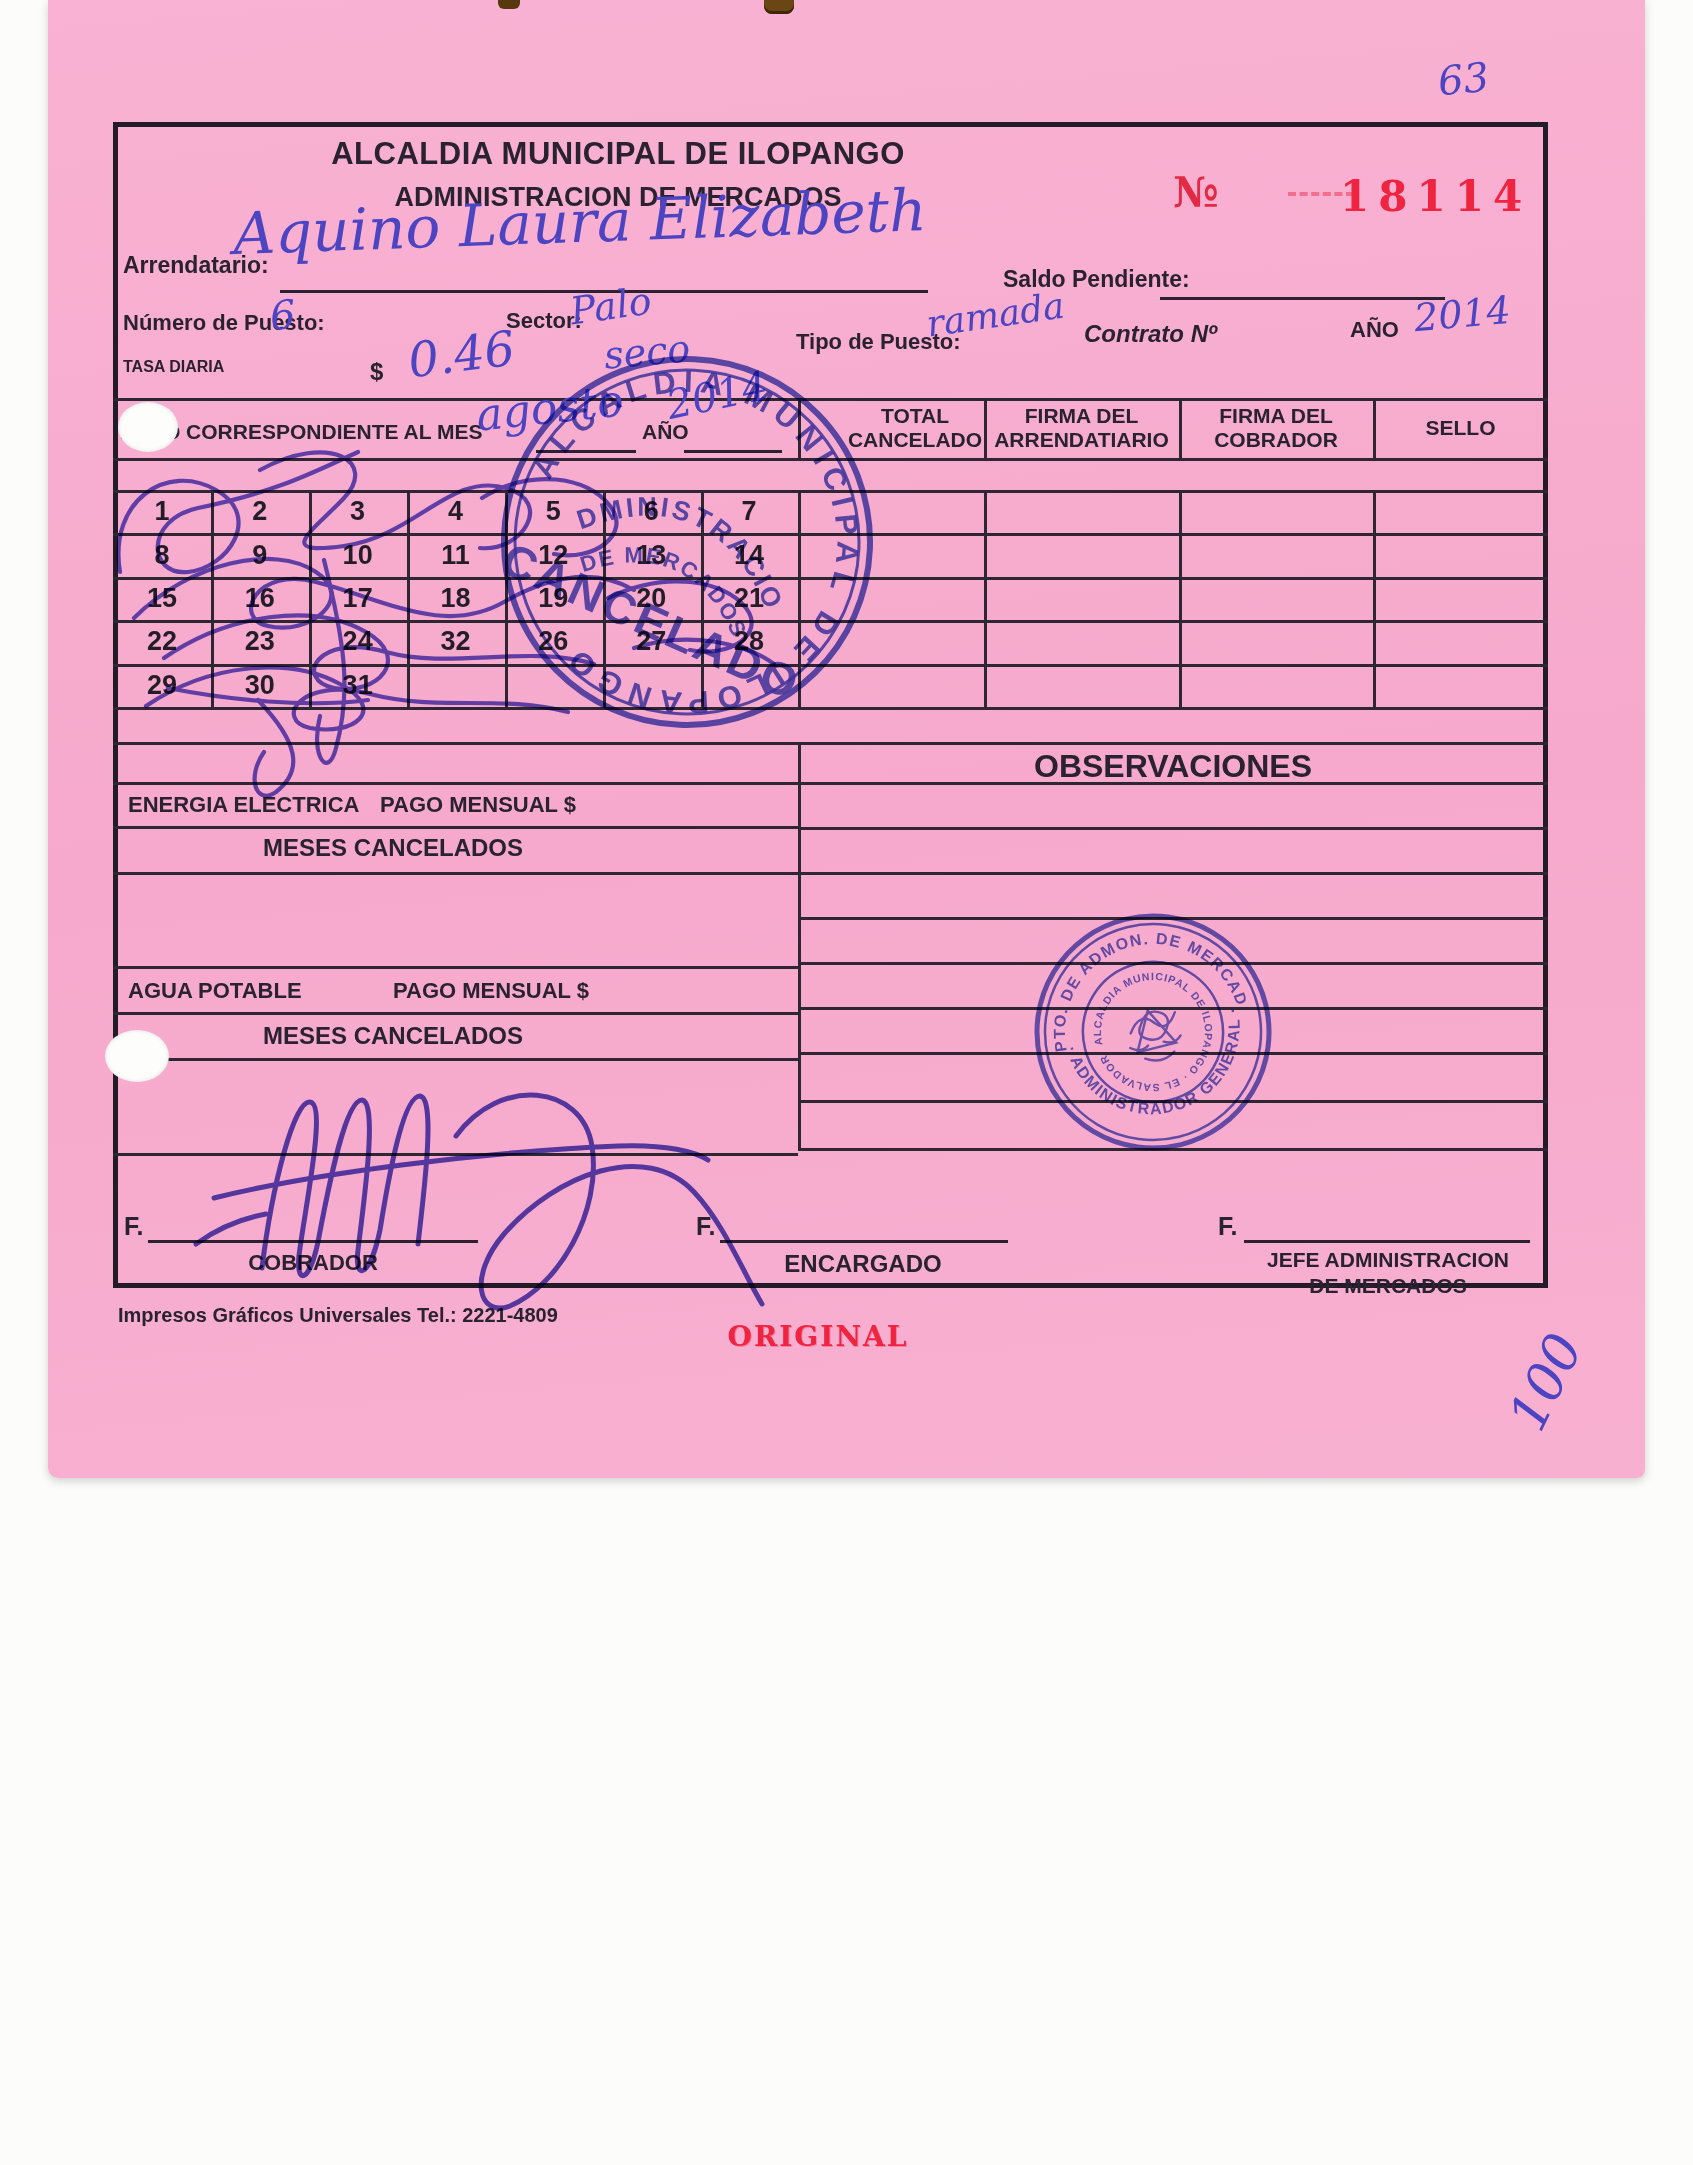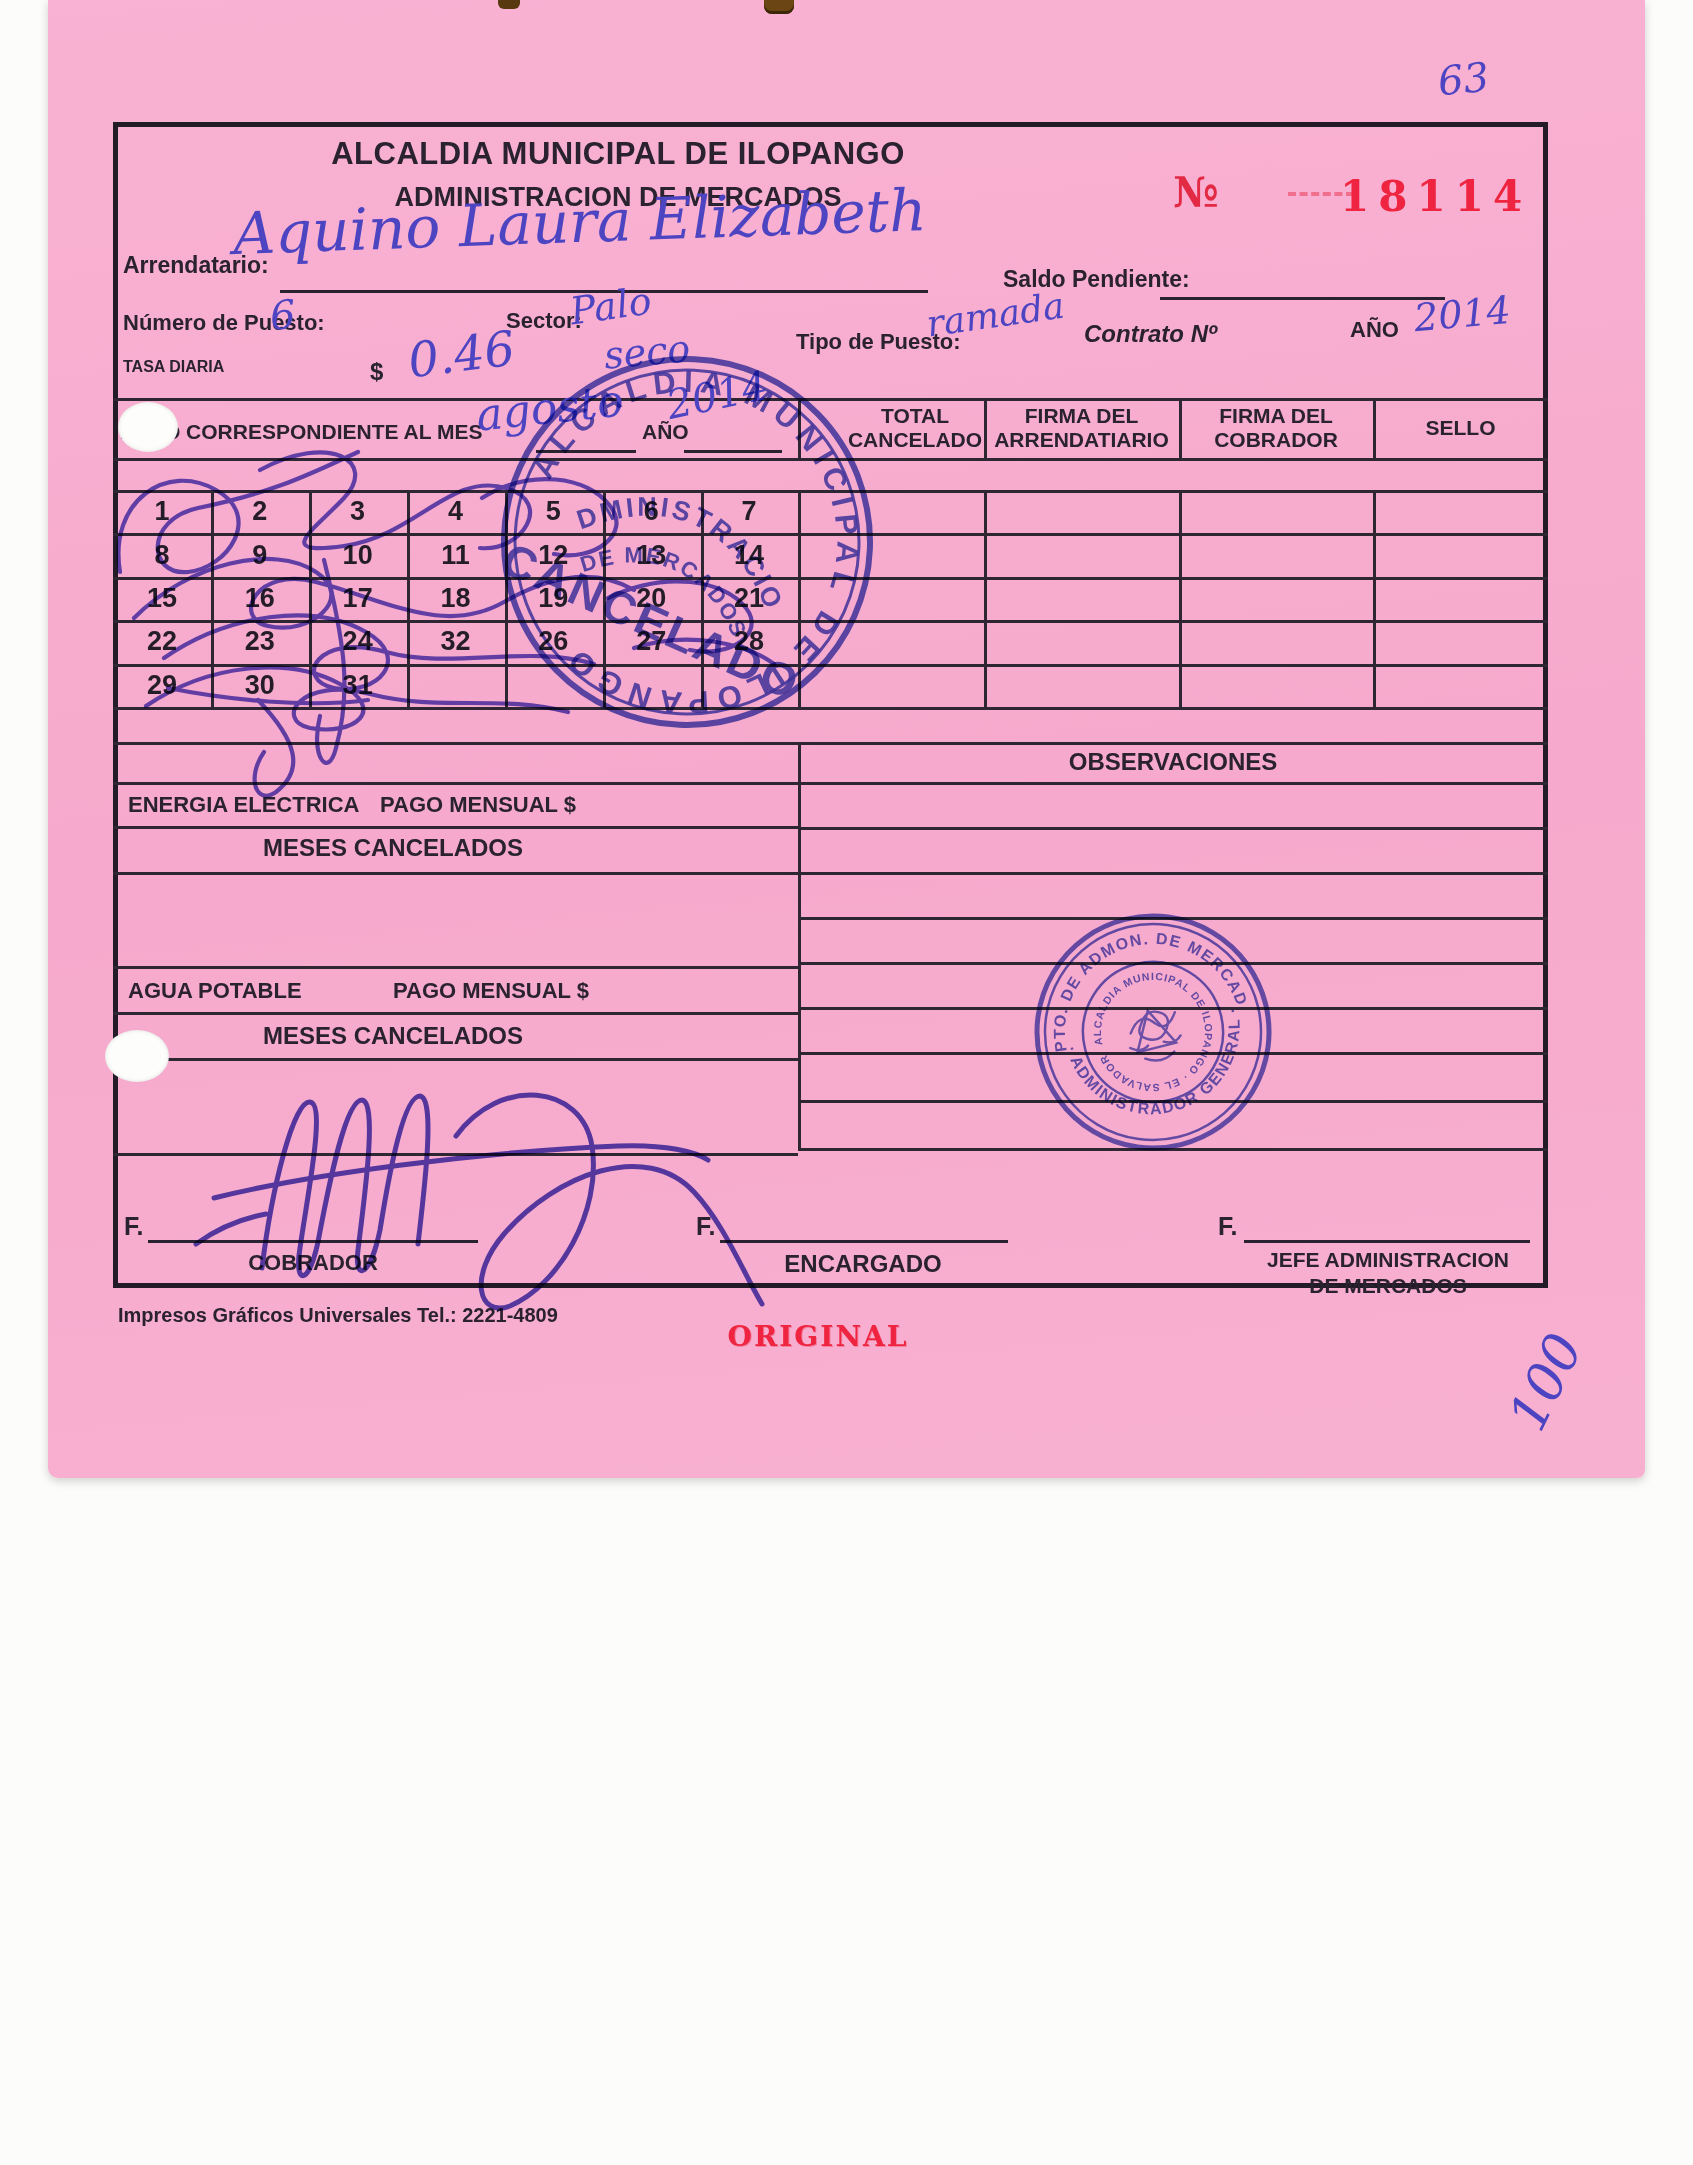--- a/index.html
+++ b/index.html
@@ -129,21 +129,21 @@
         <div class="cal-cell"></div>
       </div>
 
     <div class="lbl" style="left:80px;top:792px;font-size:22px;">ENERGIA ELECTRICA</div>
     <div class="lbl" style="left:332px;top:792px;font-size:22px;">PAGO MENSUAL $</div>
     <div class="lbl ctr" style="left:65px;top:834px;width:560px;font-size:24px;">MESES CANCELADOS</div>
     <div class="lbl" style="left:80px;top:978px;font-size:22px;">AGUA POTABLE</div>
     <div class="lbl" style="left:345px;top:978px;font-size:22px;">PAGO MENSUAL $</div>
     <div class="lbl ctr" style="left:65px;top:1022px;width:560px;font-size:24px;">MESES CANCELADOS</div>
 
-    <div class="lbl ctr" style="left:750px;top:748px;width:750px;font-size:24px;">OBSERVACIONES</div>
+    <div class="lbl ctr" style="left:750px;top:748px;width:750px;font-size:32px;">OBSERVACIONES</div>
 
     <div class="lbl" style="left:76px;top:1212px;font-size:25px;">F.</div>
     <div class="ul" style="left:100px;top:1240px;width:330px;"></div>
     <div class="lbl ctr" style="left:130px;top:1250px;width:270px;font-size:22px;">COBRADOR</div>
 
     <div class="lbl" style="left:648px;top:1212px;font-size:25px;">F.</div>
     <div class="ul" style="left:672px;top:1240px;width:288px;"></div>
     <div class="lbl ctr" style="left:690px;top:1250px;width:250px;font-size:24px;">ENCARGADO</div>
 
     <div class="lbl" style="left:1170px;top:1212px;font-size:25px;">F.</div>

